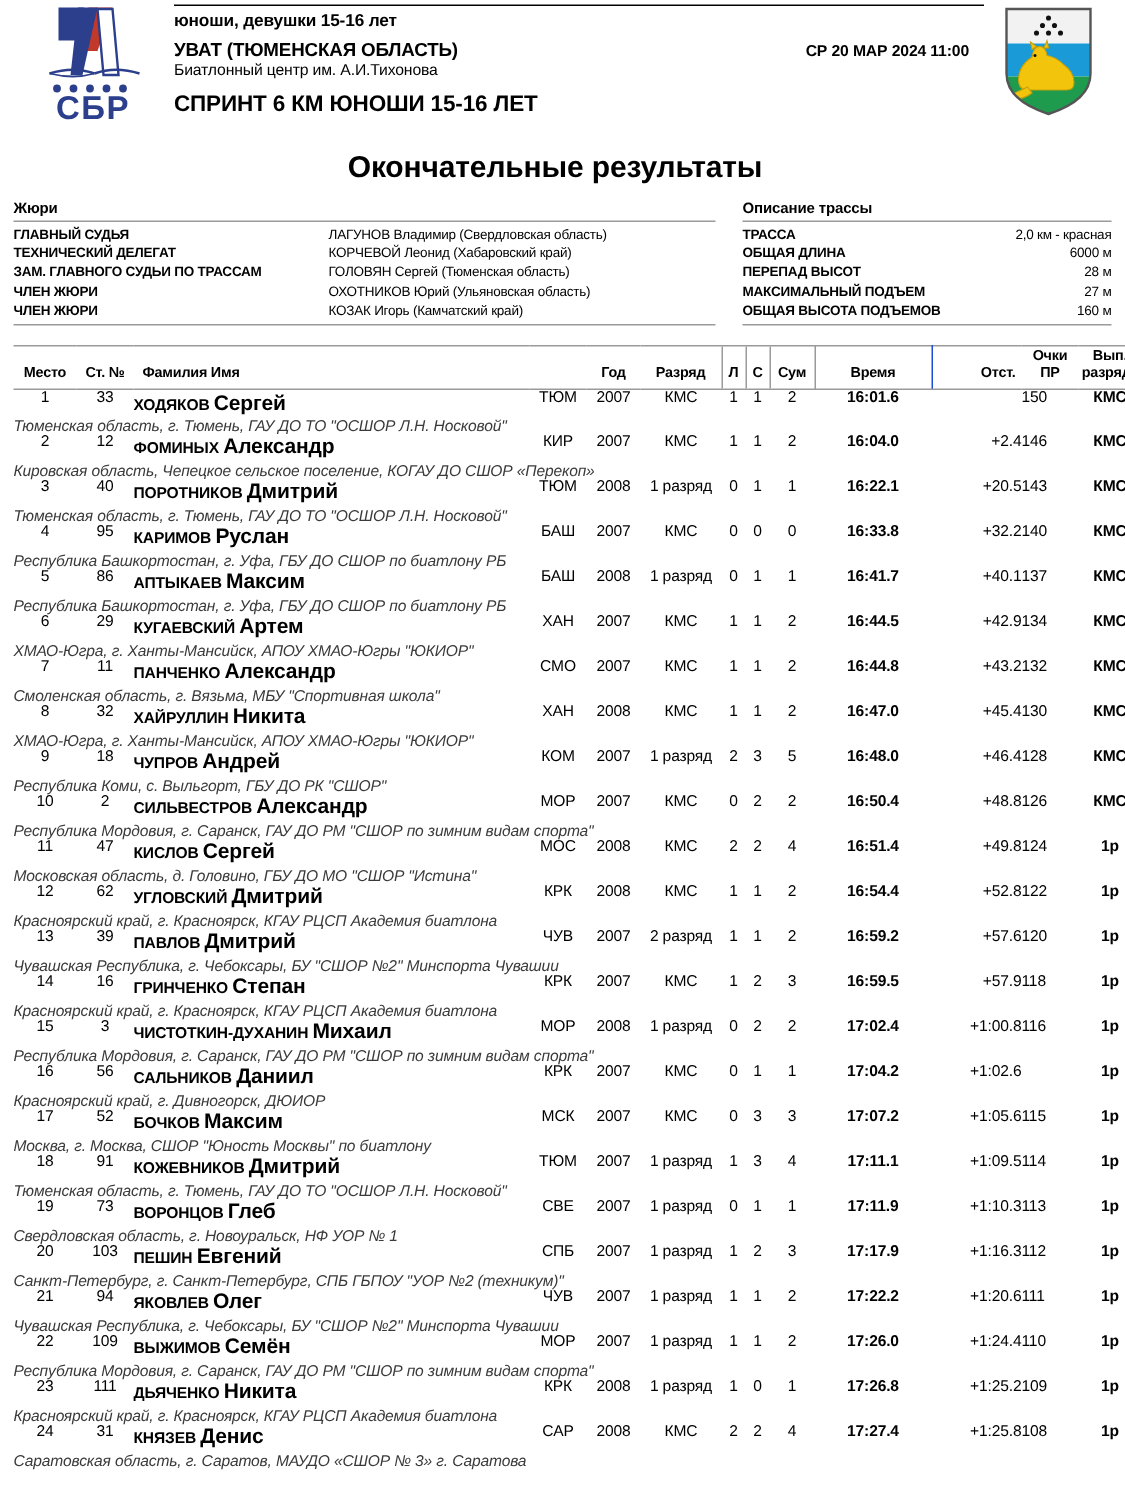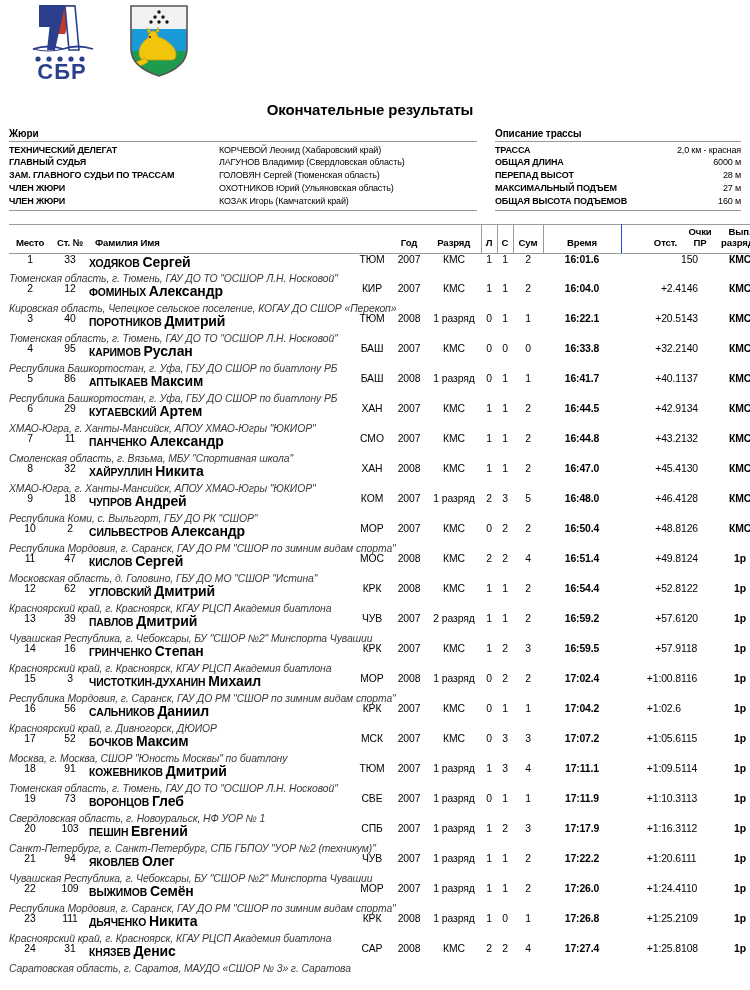--- a/index.html
+++ b/index.html
@@ -93,21 +93,21 @@
     width: 86px;
     flex: 0 0 86px;
     display: flex;
     justify-content: center;
     padding-top: 1px;
   }
   .emblem { width: 62px; height: 76px; display:block; }
 
   .results-title {
     text-align: center;
-    font-size: 15px;
+    font-size: 20px;
     font-weight: bold;
     letter-spacing: -0.1px;
     padding: 9px 0 10px 0;
     margin-right: 10px;
   }
 
   
   .panels {
     display: flex;
     padding: 0 9px 0 9px;
@@ -257,20 +257,32 @@
           <circle cx="19" cy="55" r="2.6"></circle>
           <circle cx="30" cy="55" r="2.6"></circle>
           <circle cx="41" cy="55" r="2.6"></circle>
           <circle cx="52" cy="55" r="2.6"></circle>
           <circle cx="63" cy="55" r="2.6"></circle>
         </g>
         <text x="43" y="75" font-family="Liberation Sans, sans-serif" font-size="22" font-weight="bold" fill="#2b3f8c" text-anchor="middle" letter-spacing="1">СБР</text>
       </svg>
     </div>
 
+    <div class="header-center">
+      <div class="hdr-rule"></div>
+      <div class="cat-line">юноши, девушки 15-16 лет</div>
+      <div class="venue-row">
+        <div>
+          <div class="venue-name">УВАТ (ТЮМЕНСКАЯ ОБЛАСТЬ)</div>
+          <div class="venue-sub">Биатлонный центр им. А.И.Тихонова</div>
+        </div>
+        <div class="datetime">СР 20 МАР 2024 11:00</div>
+      </div>
+      <div class="race-title">СПРИНТ 6 КМ ЮНОШИ 15-16 ЛЕТ</div>
+    </div>
 
     <div class="emblem-box">
       <svg class="emblem" viewBox="0 0 62 76">
         <defs>
           <clipPath id="shieldclip">
             <path d="M3 3 L59 3 L59 46 Q59 64 31 73 Q3 64 3 46 Z"></path>
           </clipPath>
         </defs>
         <g clip-path="url(#shieldclip)">
           <rect x="0" y="0" width="62" height="26" fill="#f2f2f2"></rect>
@@ -300,26 +312,26 @@
   <div class="results-title">Окончательные результаты</div>
 
   <div class="panels">
 
     <div class="panel-left">
       <div class="panel-title">Жюри</div>
       <div class="panel-body">
         <table class="kv">
           <tbody>
             <tr>
+              <td class="kv-key">ГЛАВНЫЙ СУДЬЯ</td>
+              <td class="kv-val">ЛАГУНОВ Владимир (Свердловская область)</td>
+            </tr>
+            <tr>
               <td class="kv-key">ТЕХНИЧЕСКИЙ ДЕЛЕГАТ</td>
               <td class="kv-val">КОРЧЕВОЙ Леонид (Хабаровский край)</td>
-            </tr>
-            <tr>
-              <td class="kv-key">ГЛАВНЫЙ СУДЬЯ</td>
-              <td class="kv-val">ЛАГУНОВ Владимир (Свердловская область)</td>
             </tr>
             <tr>
               <td class="kv-key">ЗАМ. ГЛАВНОГО СУДЬИ ПО ТРАССАМ</td>
               <td class="kv-val">ГОЛОВЯН Сергей (Тюменская область)</td>
             </tr>
             <tr>
               <td class="kv-key">ЧЛЕН ЖЮРИ</td>
               <td class="kv-val">ОХОТНИКОВ Юрий (Ульяновская область)</td>
             </tr>
             <tr>

